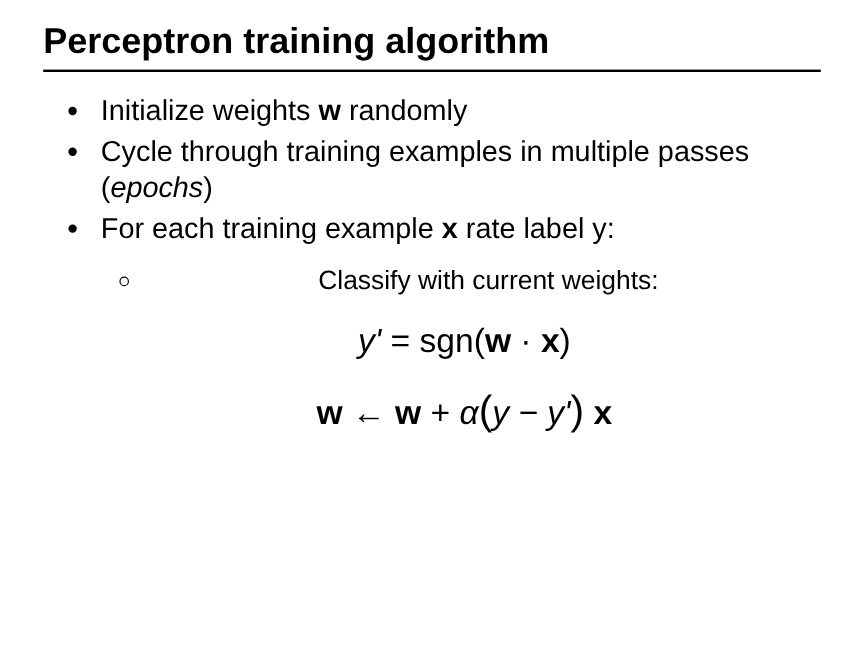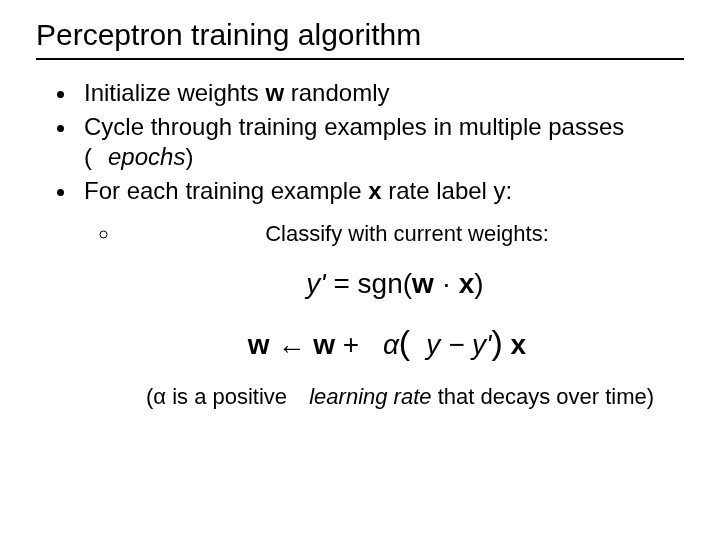--- a/index.html
+++ b/index.html
@@ -12,21 +12,21 @@
     color: #000;
   }
   .slide {
     box-sizing: border-box;
     width: 720px;
     height: 540px;
     padding: 18px 30px 20px 30px;
   }
   .title {
     font-size: 30px;
-    font-weight: 400;
+    font-weight: 700;
     padding-bottom: 6px;
     border-bottom: 2px solid #000;
     margin-bottom: 18px;
     margin-left: 6px;
     margin-right: 6px;
   }
   ul.level1 {
     margin: 0;
     padding-left: 48px;
     font-size: 24px;
@@ -40,21 +40,21 @@
     margin-top: 14px;
     padding-left: 36px;
     font-size: 22px;
     text-align: center;
   }
   ul.level2 > li {
     margin-bottom: 6px;
     padding-left: 4px;
   }
   .bold { font-weight: bold; }
-  .ital { font-style: italic; margin-left: 16px; }
+  .ital { font-style: italic; }
   .formula {
     text-align: center;
     margin: 18px auto 20px auto;
     font-family: Liberation Sans, sans-serif;
     font-size: 28px;
   }
   .formula .bw { font-weight: bold; }
   .note {
     font-size: 22px;
     margin-top: 18px;
@@ -83,18 +83,15 @@
 
       <div class="formula">
         <span class="ital">y' </span><span>=</span><span> sgn(</span><span class="bw">w</span><span> · </span><span class="bw">x</span><span>)</span>
       </div>
 
 
       <div class="formula">
         <span class="bw">w</span><span> ← </span><span class="bw">w</span><span> + </span><span class="ital">α</span><span style="font-size:34px;">(</span><span class="ital">y − y'</span><span style="font-size:34px;">)</span><span> </span><span class="bw">x</span>
       </div>
 
-      <div class="note">
-        <span>(α is a positive </span><span class="ital">learning rate</span><span> that decays over time)</span>
-      </div>
     </li>
   </ul>
 </div>
 
 </body></html>

